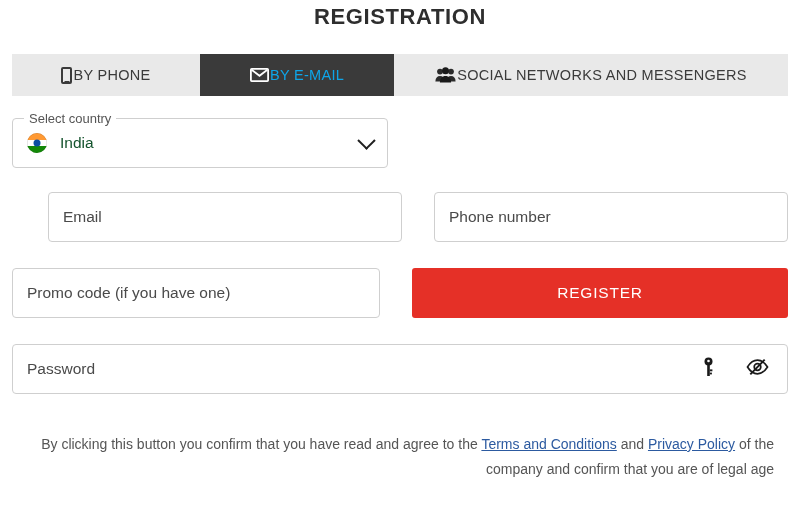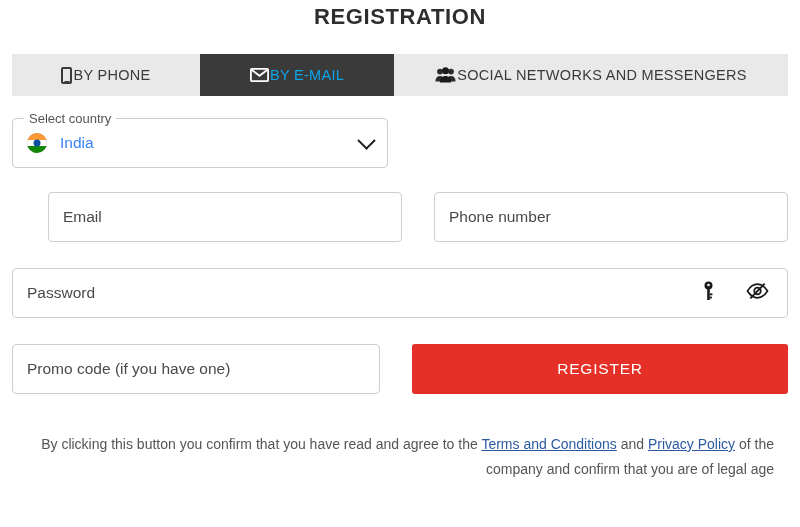--- a/index.html
+++ b/index.html
@@ -119,21 +119,21 @@
     background: #ffffff;
     padding: 0 5px;
     font-size: 13px;
     color: #555555;
     line-height: 15px;
     white-space: nowrap;
   }
 
   .field-value {
     font-size: 15.5px;
-    color: #3b82f6;
+    color: #14532d;
     line-height: 20px;
     white-space: nowrap;
     overflow: hidden;
   }
 
   .field input {
     border: 0;
     outline: none;
     font-family: "Liberation Sans", sans-serif;
     font-size: 15.5px;
@@ -301,20 +301,31 @@
   <div class="row row-contact">
     <div class="col">
       <div class="field">
         <input type="text" placeholder="Email" style="">
       </div>
     </div>
     <div class="col">
       <div class="field">
         <input type="text" placeholder="Phone number" style="">
       </div>
+    </div>
+  </div>
+
+  <div class="row row-promo">
+    <div class="col">
+      <div class="field">
+        <input type="text" placeholder="Promo code (if you have one)" style="">
+      </div>
+    </div>
+    <div class="col">
+      <button class="btn-register">REGISTER</button>
     </div>
   </div>
 
   <div class="row row-password">
     <div class="col-full">
       <div class="field">
         <input type="text" placeholder="Password" style="">
         <span class="pw-icons">
           <span>
             <svg width="13" height="20" viewBox="0 0 13 20" aria-hidden="true">
@@ -330,31 +341,20 @@
               <path d="M1.5 9 C4.5 4.2 8 2.2 11.5 2.2 C15 2.2 18.5 4.2 21.5 9 C18.5 13.8 15 15.8 11.5 15.8 C8 15.8 4.5 13.8 1.5 9 Z" fill="none" stroke="#1a1a1a" stroke-width="1.7"></path>
               <circle cx="11.5" cy="9" r="3.3" fill="none" stroke="#1a1a1a" stroke-width="1.7"></circle>
               <line x1="4.3" y1="16.4" x2="18.7" y2="1.6" stroke="#1a1a1a" stroke-width="1.9"></line>
             </svg>
           </span>
         </span>
       </div>
     </div>
   </div>
 
-  <div class="row row-promo">
-    <div class="col">
-      <div class="field">
-        <input type="text" placeholder="Promo code (if you have one)" style="">
-      </div>
-    </div>
-    <div class="col">
-      <button class="btn-register">REGISTER</button>
-    </div>
-  </div>
-
   <div class="footer">
     <span>By clicking this button you confirm that you have read and agree to the</span>
     <a href="#">Terms and Conditions</a>
     <span>and</span>
     <a href="#">Privacy Policy</a>
     <span>of the company and confirm that you are of legal age</span>
   </div>
 
 </div>
 

